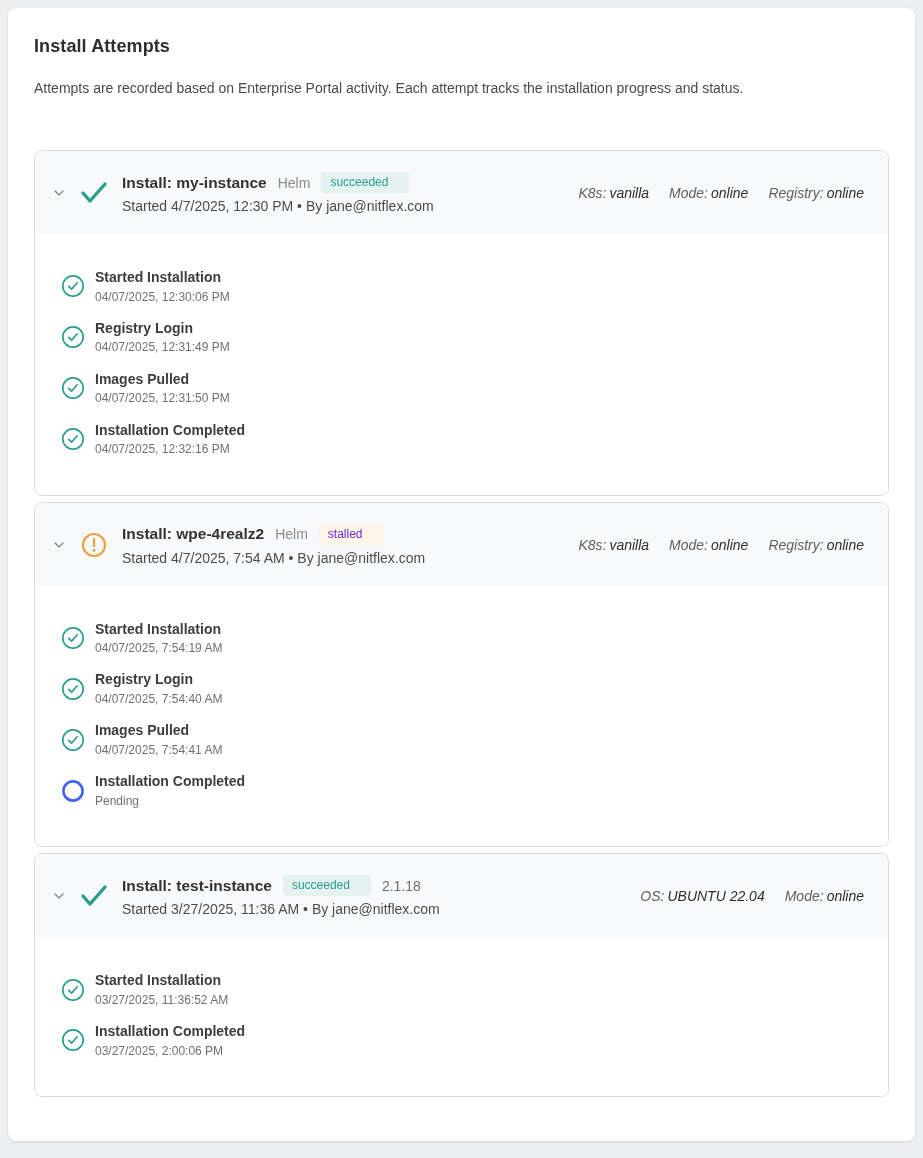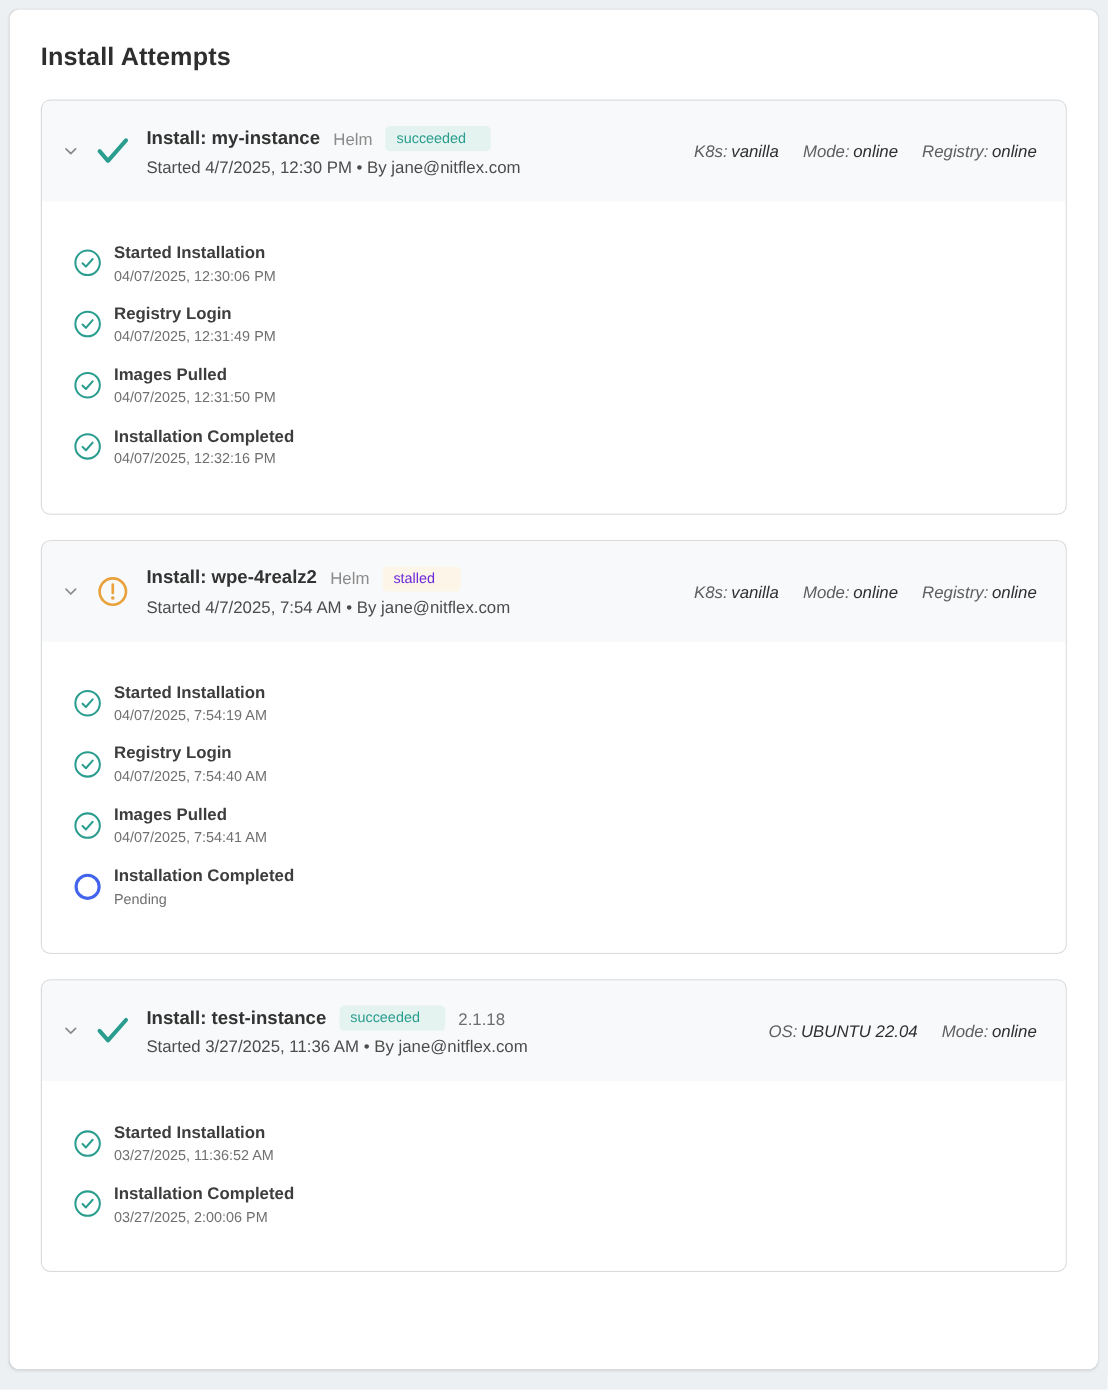--- a/index.html
+++ b/index.html
@@ -12,35 +12,35 @@
   }
   .page-container {
     margin: 8px;
     min-height: 1133px;
     background: #ffffff;
     border-radius: 8px;
     box-shadow: 0 1px 3px rgba(0,0,0,0.10), 0 0 1px rgba(0,0,0,0.08);
     padding: 28px 26px 38px 26px;
   }
   .page-title {
-    font-size: 21px;
+    font-size: 18px;
     font-weight: 700;
     color: #2e2e2e;
     margin: 0 0 23px 0;
     letter-spacing: 0.1px;
   }
   .page-description {
     font-size: 14px;
     color: #4a4a4a;
     margin: 0 0 54px 0;
   }
   .attempt-card {
     border: 1px solid #d9dbdd;
     border-radius: 8px;
-    margin-bottom: 21px;
+    margin-bottom: 6px;
     background: #ffffff;
     overflow: hidden;
   }
   .attempt-card:last-child { margin-bottom: 0; }
   .card-header {
     display: flex;
     align-items: center;
     background: #f8f9fa;
     min-height: 84px;
     padding: 14px 24px 14px 17px;
@@ -145,20 +145,21 @@
     margin-top: 3px;
     line-height: 1.2;
   }
   svg { display: block; }
 </style>
 </head>
 <body>
 
 <div class="page-container">
   <h1 class="page-title">Install Attempts</h1>
+  <p class="page-description">Attempts are recorded based on Enterprise Portal activity. Each attempt tracks the installation progress and status.</p>
   <div id="attempts-list">
   <div class="attempt-card">
     <div class="card-header">
       <div class="header-left">
         <span class="chevron-wrap">
           <svg width="12" height="8" viewBox="0 0 12 8" fill="none">
             <path d="M2 2 L6 6 L10 2" stroke="#8a8a8a" stroke-width="1.4" stroke-linecap="round" stroke-linejoin="round"></path>
           </svg>
         </span>
         <span class="status-icon-wrap">

